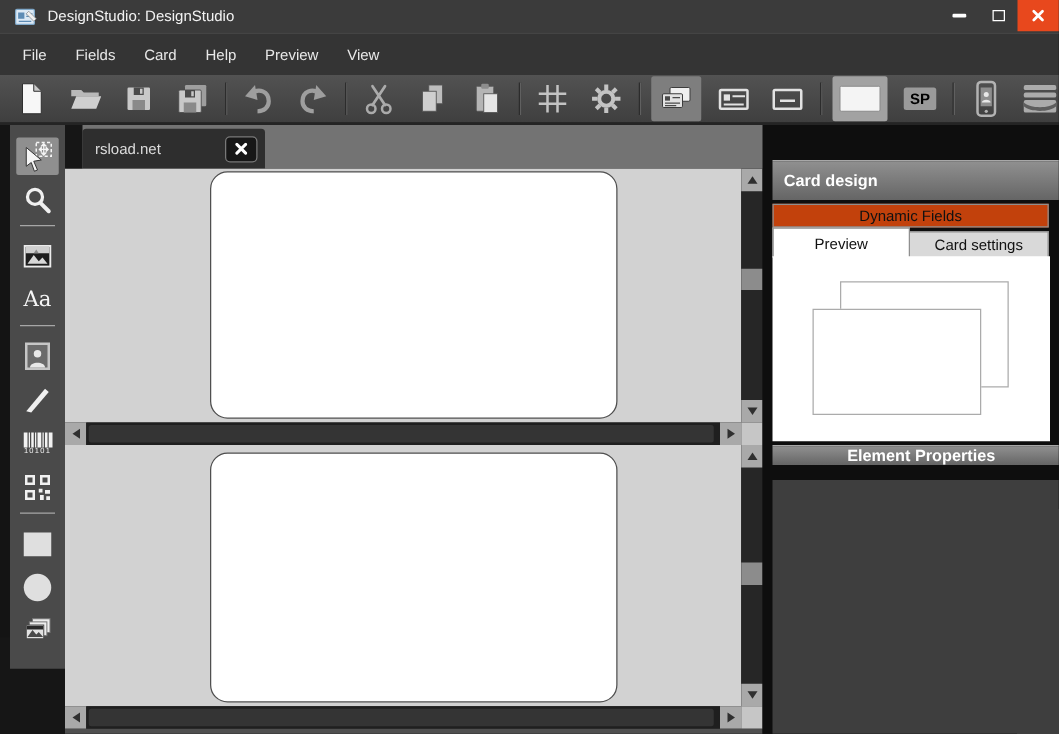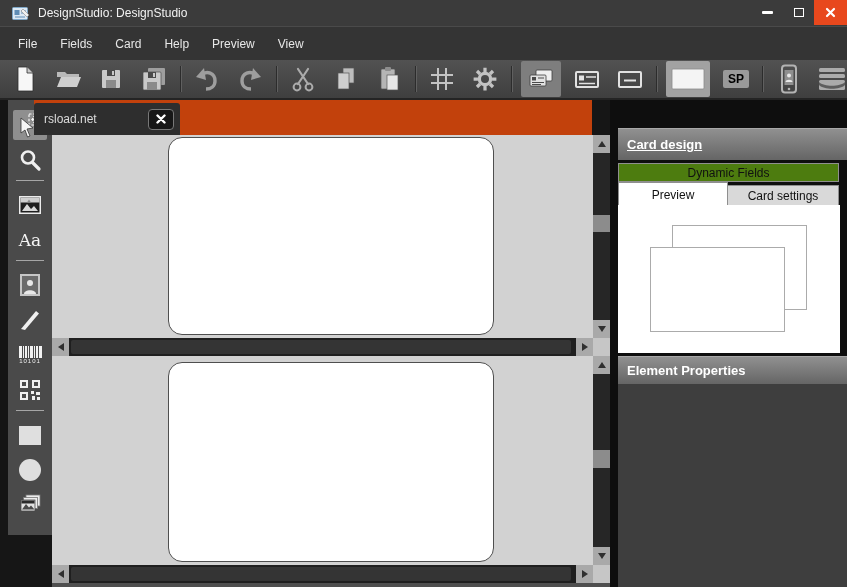--- a/index.html
+++ b/index.html
@@ -45,21 +45,21 @@
   .sdiv { width:28px; height:1px; background:#A6A6A6; margin:4px auto 9px auto; }
   #text-tool-glyph { font-family:"DejaVu Serif", serif; font-size:17px; color:#F5F5F5; }
   #barcode-glyph { display:flex; flex-direction:column; align-items:center; }
   #barcode-bars { display:flex; align-items:flex-end; height:12px; gap:1px; }
   #barcode-bars i { display:block; background:#F2F2F2; height:12px; }
   #barcode-label { color:#F2F2F2; font-size:6px; letter-spacing:1px; line-height:7px; }
   #rect-glyph { width:22px; height:19px; background:#DFDFDF; }
   #circle-glyph { width:22px; height:22px; border-radius:50%; background:#DFDFDF; }
 
   
-  #tabbar { left:34px; top:100px; width:558px; height:35px; background:#c2410c; }
+  #tabbar { left:66px; top:100px; width:558px; height:35px; background:#737373; }
   #doc-tab { position:absolute; left:0; top:3px; width:146px; height:32px; background:#2E2E2E;
              border-radius:3px 3px 0 0; display:flex; align-items:center; padding:0 6px 0 10px; }
   #doc-tab-label { color:#DCDCDC; font-size:12px; flex:1; }
   #tab-close { width:26px; height:21px; background:#171717; border:1px solid #787878; border-radius:4px;
                display:flex; align-items:center; justify-content:center; }
 
   
   .canvas { background:#D2D2D2; overflow:hidden; }
   #canvas1 { left:52px; top:135px; width:541px; height:203px; }
   #canvas2 { left:52px; top:356px; width:541px; height:209px; }
@@ -88,23 +88,23 @@
   .tri-left  { border-top:4px solid transparent; border-bottom:4px solid transparent; border-right:6px solid #2F2F2F; }
   .tri-right { border-top:4px solid transparent; border-bottom:4px solid transparent; border-left:6px solid #2F2F2F; }
 
   #statusbar { left:52px; top:583px; width:558px; height:4px; background:#4F4F4F; }
 
   
   #right-panel { left:610px; top:100px; width:237px; height:487px; background:#0E0E0E; }
   .phead { position:absolute; left:8px; width:229px; color:#FFFFFF; font-weight:bold; font-size:13px;
            display:flex; align-items:center; padding-left:9px;
            background:linear-gradient(#909090,#656565); border-top:1px solid #A8A8A8; }
-  #card-design-header { top:28px; height:32px;text-decoration:underline; }
-  #element-properties-header { top:256px; height:28px; }
-  #dynamic-fields-btn { position:absolute; left:8px; top:63px; width:221px; height:19px; background:#4d7c0f;
+  #card-design-header { top:28px; height:32px; }
+  #element-properties-header { top:256px; height:16px;justify-content:center; }
+  #dynamic-fields-btn { position:absolute; left:8px; top:63px; width:221px; height:19px; background:#c2410c;
                         border:1px solid #8F8F8F; color:#111; font-size:12px; display:flex; align-items:center; justify-content:center; }
   .ptab { position:absolute; font-size:12px; color:#111; display:flex; align-items:center; justify-content:center; }
   #preview-tab { left:8px; top:82px; width:110px; height:24px; background:#FFFFFF;
                  border:1px solid #8F8F8F; border-bottom:none; }
   #card-settings-tab { left:118px; top:85px; width:111px; height:21px; background:#D9D9D9;
                        border:1px solid #8F8F8F; border-left:none; border-bottom:none; }
   #preview-content { position:absolute; left:8px; top:105px; width:222px; height:148px; background:#FFFFFF; }
   .preview-card { position:absolute; width:135px; height:85px; background:#FFFFFF; border:1px solid #ABABAB; }
   #preview-card-back  { left:54px; top:20px; }
   #preview-card-front { left:32px; top:42px; box-shadow:0 0 0 0 #fff; }

